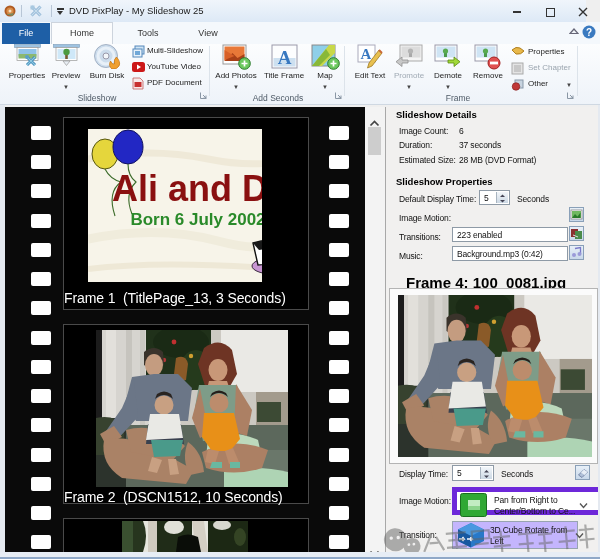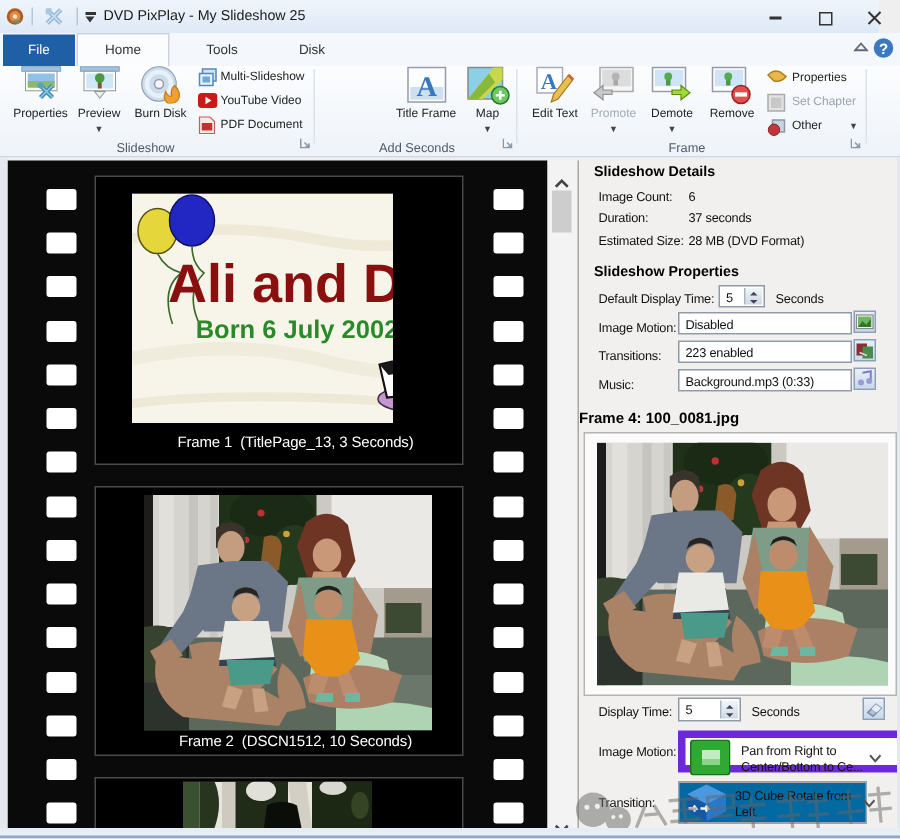--- a/index.html
+++ b/index.html
@@ -28,21 +28,21 @@
 .bb .lbl{position:absolute;top:27px;left:0;width:100%;font-size:8px;color:#222;white-space:nowrap;}
 .bb .da{position:absolute;top:40px;left:0;width:100%;font-size:6px;color:#444;}
 .smallrow{font-size:8px;color:#222;white-space:nowrap;text-align:right;}
 .launch{width:7px;height:7px;}
 .launch svg{display:block;}
 
 #content{left:0;top:105px;width:600px;height:454px;background:#efefef;}
 #film{left:5px;top:2px;width:360px;height:445px;background:#0a0a0a;overflow:hidden;}
 .hole{position:absolute;width:20px;height:14px;background:#fff;border-radius:2px;}
 .cell{position:absolute;left:63px;width:244px;border:1px solid #4a4a4a;background:#000;}
-.caption{position:absolute;left:11px;width:100%;text-align:center;color:#fff;font-size:10px;letter-spacing:-0.1px;}
+.caption{position:absolute;left:0;width:100%;color:#fff;font-size:14px;letter-spacing:-0.1px;}
 
 #vsb{left:365px;top:2px;width:20px;height:445px;background:#f3f3f3;}
 #vsb .thumb{left:3px;top:20px;width:13px;height:28px;background:#cdcdcd;}
 #panelborder{left:385px;top:2px;width:1px;height:445px;background:#a8a8a8;}
 
 #panel{left:386px;top:2px;width:212px;height:445px;background:#f1f0ef;
  font-size:8.5px;letter-spacing:-0.15px;color:#111;}
 .h1{font-weight:bold;font-size:9.5px;letter-spacing:0;color:#000;}
 .field{position:absolute;background:#fff;border:1px solid #8e9aa6;font-size:8.5px;
  padding:2px 0 0 4px;color:#111;box-sizing:border-box;}
@@ -82,21 +82,21 @@
   <div class="abs" style="left:546px;top:8px;width:7px;height:7px;border:1.4px solid #333"></div>
   <svg class="abs" style="left:578px;top:7px" width="10" height="10" viewBox="0 0 10 10">
     <path d="M1 1 L9 9 M9 1 L1 9" stroke="#333" stroke-width="1.4"></path>
   </svg>
 </div>
 
 <div class="abs" id="tabrow">
   <div class="abs" id="filetab">File</div>
   <div class="abs" id="hometab">Home</div>
   <div class="abs tab" style="left:136px;width:24px;text-align:center">Tools</div>
-  <div class="abs tab" style="left:198px;width:20px;text-align:center">Disk</div>
+  <div class="abs tab" style="left:198px;width:20px;text-align:center">View</div>
   <svg class="abs" style="left:569px;top:5px" width="10" height="8">
       <path d="M1 6.5 L5 2 L9 6.5 z" stroke="#667" stroke-width="1.2" fill="#eef2f6"></path>
     </svg>
   <svg class="abs" style="left:582px;top:3px" width="14" height="14" viewBox="0 0 14 14">
     <circle cx="7" cy="7" r="6.5" fill="#3a7ac0"></circle>
     <text x="7" y="11" font-size="10" font-weight="bold" fill="#fff" text-anchor="middle" font-family="Liberation Sans">?</text>
   </svg>
 </div>
 
 <div class="abs" id="ribbon">
@@ -152,20 +152,32 @@
   </svg>
   <div class="abs smallrow" style="left:147px;top:34px">PDF Document</div>
   <div class="abs glabel" style="left:57px;width:80px">Slideshow</div>
   <div class="abs launch" style="left:200px;top:48px">
       <svg width="7" height="7" viewBox="0 0 7 7">
         <path d="M0.5 0.5 v6 h6 M3 3 l3 3 m0 -2.5 v2.5 h-2.5" stroke="#8a97a5" stroke-width="1" fill="none"></path>
       </svg>
     </div>
   <div class="abs gsep" style="left:209px"></div>
 
+  <div class="bb" style="left:201px">
+    <svg width="29" height="26" viewBox="0 0 29 26">
+      <rect x="1" y="1" width="23" height="19" fill="#fff" stroke="#999"></rect>
+      <rect x="2.5" y="2.5" width="20" height="14.5" fill="#e87838"></rect>
+      <path d="M2.5 17 l8 -8 l5 5 l7 -4 v7 z" fill="#a84018"></path>
+      <path d="M2.5 6 l10 6 l-10 4z" fill="#d86028"></path>
+      <circle cx="22.5" cy="19.5" r="5.8" fill="#6cc860" stroke="#2a7a2a"></circle>
+      <path d="M19.5 19.5 h6 M22.5 16.5 v6" stroke="#fff" stroke-width="1.7"></path>
+    </svg>
+    <div class="lbl">Add Photos</div>
+    <div class="da">▼</div>
+  </div>
   <div class="bb" style="left:249px">
     <svg width="27" height="25" viewBox="0 0 27 25">
       <rect x="1" y="1" width="25" height="23" fill="#fcfdfe" stroke="#99a"></rect>
       <rect x="2.5" y="14" width="22" height="8.5" fill="#cde0f0"></rect>
       <text x="13.5" y="20" font-size="19" font-weight="bold" fill="#3878c0" text-anchor="middle" font-family="Liberation Serif">A</text>
     </svg>
     <div class="lbl">Title Frame</div>
   </div>
   <div class="bb" style="left:290px">
     <svg width="29" height="26" viewBox="0 0 29 26">
@@ -366,41 +378,40 @@
       <div class="num">5</div>
       <div class="btns">
           <svg width="9" height="11" viewBox="0 0 9 11">
             <path d="M2 4 l2.5 -2.5 L7 4z" fill="#445"></path>
             <path d="M2 7 l2.5 2.5 L7 7z" fill="#445"></path>
           </svg>
         </div>
     </div>
     <div class="abs" style="left:131px;top:87px">Seconds</div>
     <div class="abs" style="left:13px;top:106px">Image Motion:</div>
-    <div class="field" style="left:66px;top:101px;width:116px;height:15px">Disabled</div>
     <div class="sbtn" style="left:183px;top:100px"><svg width="13" height="13" viewBox="0 0 13 13">
           <rect x="1" y="2" width="11" height="9" fill="#fff" stroke="#888" stroke-width="0.8"></rect>
           <rect x="2" y="3" width="9" height="7" fill="#70b860"></rect>
           <path d="M2 10 l3 -4 l2.5 2.5 l3 -4 v5.5 z" fill="#2a7a2a"></path>
         </svg></div>
     <div class="abs" style="left:13px;top:125px">Transitions:</div>
     <div class="field" style="left:66px;top:120px;width:116px;height:15px">223 enabled</div>
     <div class="sbtn" style="left:183px;top:119px"><svg width="13" height="13" viewBox="0 0 13 13">
           <rect x="1" y="2" width="7" height="8" fill="#8a3030"></rect>
           <rect x="5" y="4" width="7" height="8" fill="#4a8a4a"></rect>
           <path d="M3 8 l5 2" stroke="#ddd"></path>
         </svg></div>
     <div class="abs" style="left:13px;top:144px">Music:</div>
-    <div class="field" style="left:66px;top:139px;width:116px;height:15px">Background.mp3 (0:33)</div>
+    <div class="field" style="left:66px;top:139px;width:116px;height:15px">Background.mp3 (0:42)</div>
     <div class="sbtn" style="left:183px;top:138px"><svg width="13" height="13" viewBox="0 0 13 13">
           <path d="M5 2.5 l5.5 -1 v6.5" stroke="#7a7ac8" stroke-width="1.3" fill="none"></path>
           <circle cx="4" cy="9" r="2" fill="#9a9ad8"></circle>
           <circle cx="9.5" cy="8" r="2" fill="#9a9ad8"></circle>
         </svg></div>
-    <div class="abs h1" style="left:0;top:167px;font-size:10px">Frame 4: 100_0081.jpg</div>
+    <div class="abs h1" style="left:20px;top:167px;font-size:15px">Frame 4: 100_0081.jpg</div>
 
     <div class="abs" style="left:3px;top:181px;width:209px;height:176px;background:#fbfbfb;border:1px solid #b4b4b4;box-sizing:border-box">
       <div class="abs" style="left:8px;top:6px;width:194px;height:162px;overflow:hidden">
         <svg width="194" height="162" viewBox="0 0 192 157" preserveAspectRatio="none">
           <use href="#fam"></use>
         </svg>
       </div>
     </div>
     <div class="abs" style="left:13px;top:362px">Display Time:</div>
     <div class="spinner" style="left:66px;top:358px;width:42px;height:16px">
@@ -424,21 +435,21 @@
         <rect x="8" y="7" width="12" height="10" fill="#c2ecc2"></rect>
         <rect x="8" y="13" width="12" height="4" fill="#8cd48c"></rect>
       </svg>
       <div class="abs" style="left:37px;top:3px;line-height:10.5px;letter-spacing:-0.15px">Pan from Right to<br>Center/Bottom to Ce...</div>
       <svg class="abs" style="left:122px;top:10px" width="9" height="7">
           <path d="M1 1.5 L4.5 5.5 L8 1.5" stroke="#555" stroke-width="1.3" fill="none"></path>
         </svg>
     </div>
     <div class="abs" style="left:13px;top:389px">Image Motion:</div>
 
-    <div class="abs" style="left:66px;top:414px;width:126px;height:28px;background:#0369a1;border:1px solid #98a4b0;box-sizing:border-box">
+    <div class="abs" style="left:66px;top:414px;width:126px;height:28px;background:#c4b5fd;border:1px solid #98a4b0;box-sizing:border-box">
       <svg class="abs" style="left:2px;top:0px" width="32" height="26" viewBox="0 0 32 26">
         <path d="M16 1 L29 7.5 V19 L16 25.5 L3 19 V7.5 z" fill="#2878c8"></path>
         <path d="M16 1 L29 7.5 L16 14 L3 7.5 z" fill="#4a98e0"></path>
         <path d="M16 14 V25.5 L3 19 V7.5 z" fill="#1858a0"></path>
         <path d="M4 17 h5 l-1.5 -2 m1.5 2 l-1.5 2 M12 17 h5 l-1.5 -2 m1.5 2 l-1.5 2" stroke="#f4f8ff" stroke-width="1.6" fill="none"></path>
       </svg>
       <div class="abs" style="left:37px;top:3px;line-height:10.5px;letter-spacing:-0.15px">3D Cube Rotate from<br>Left</div>
       <svg class="abs" style="left:122px;top:10px" width="9" height="7">
           <path d="M1 1.5 L4.5 5.5 L8 1.5" stroke="#555" stroke-width="1.3" fill="none"></path>
         </svg>

